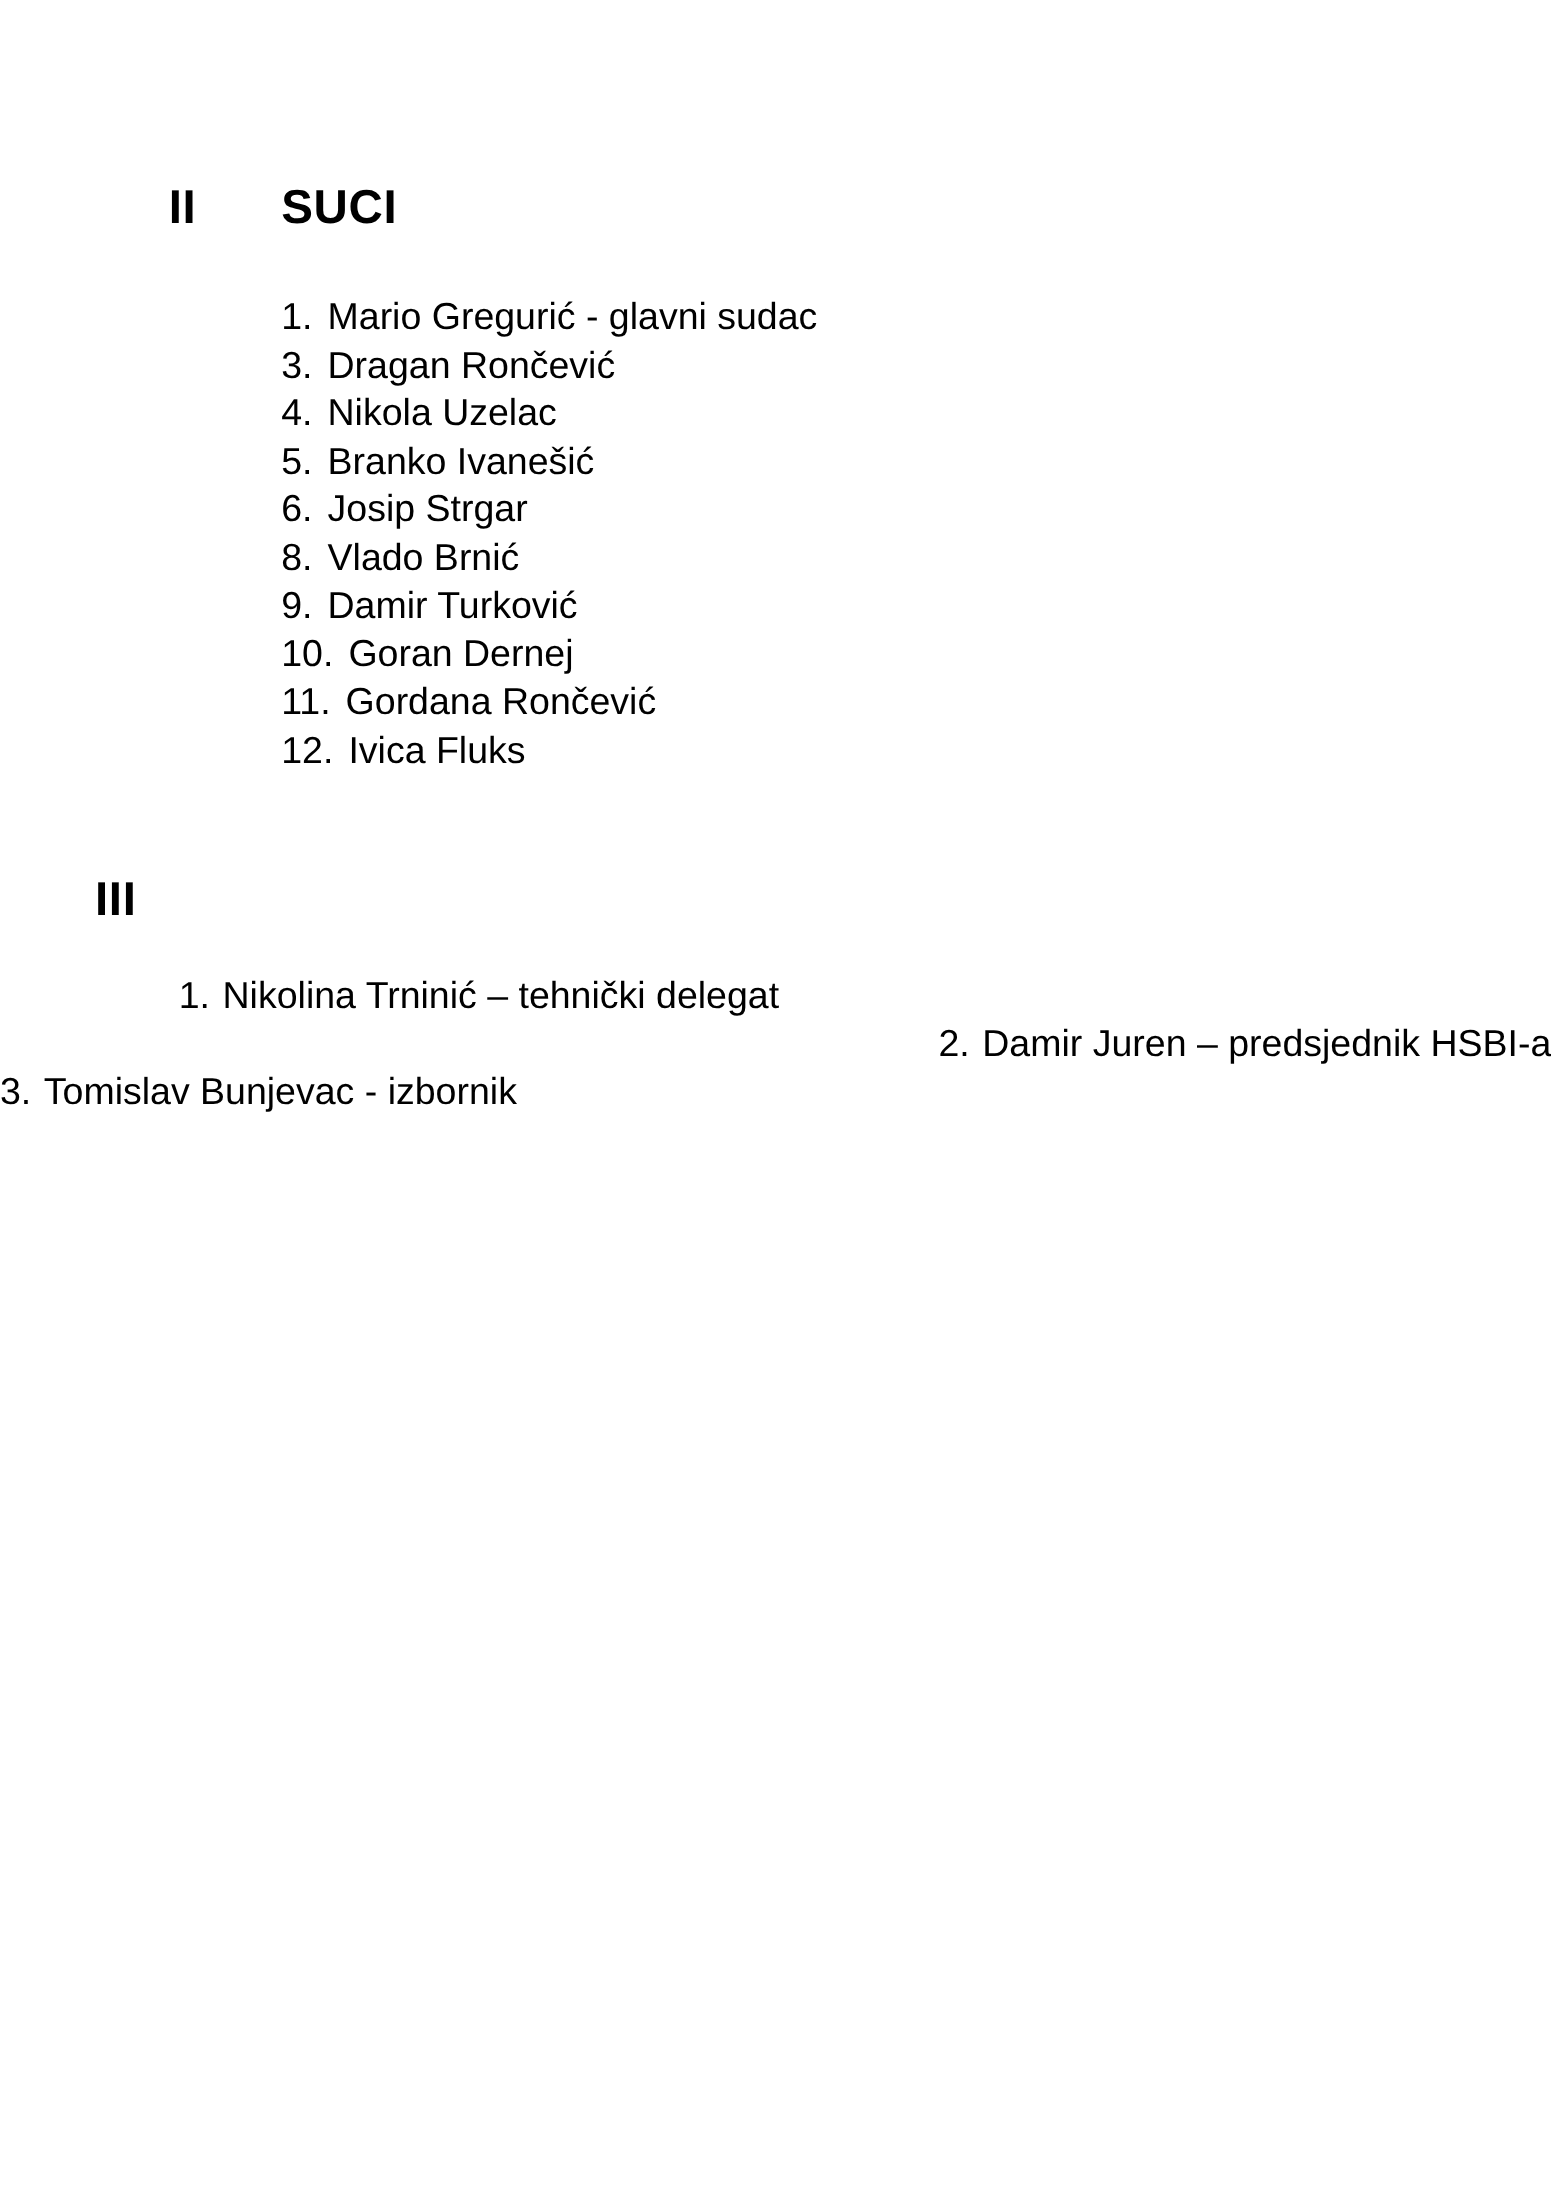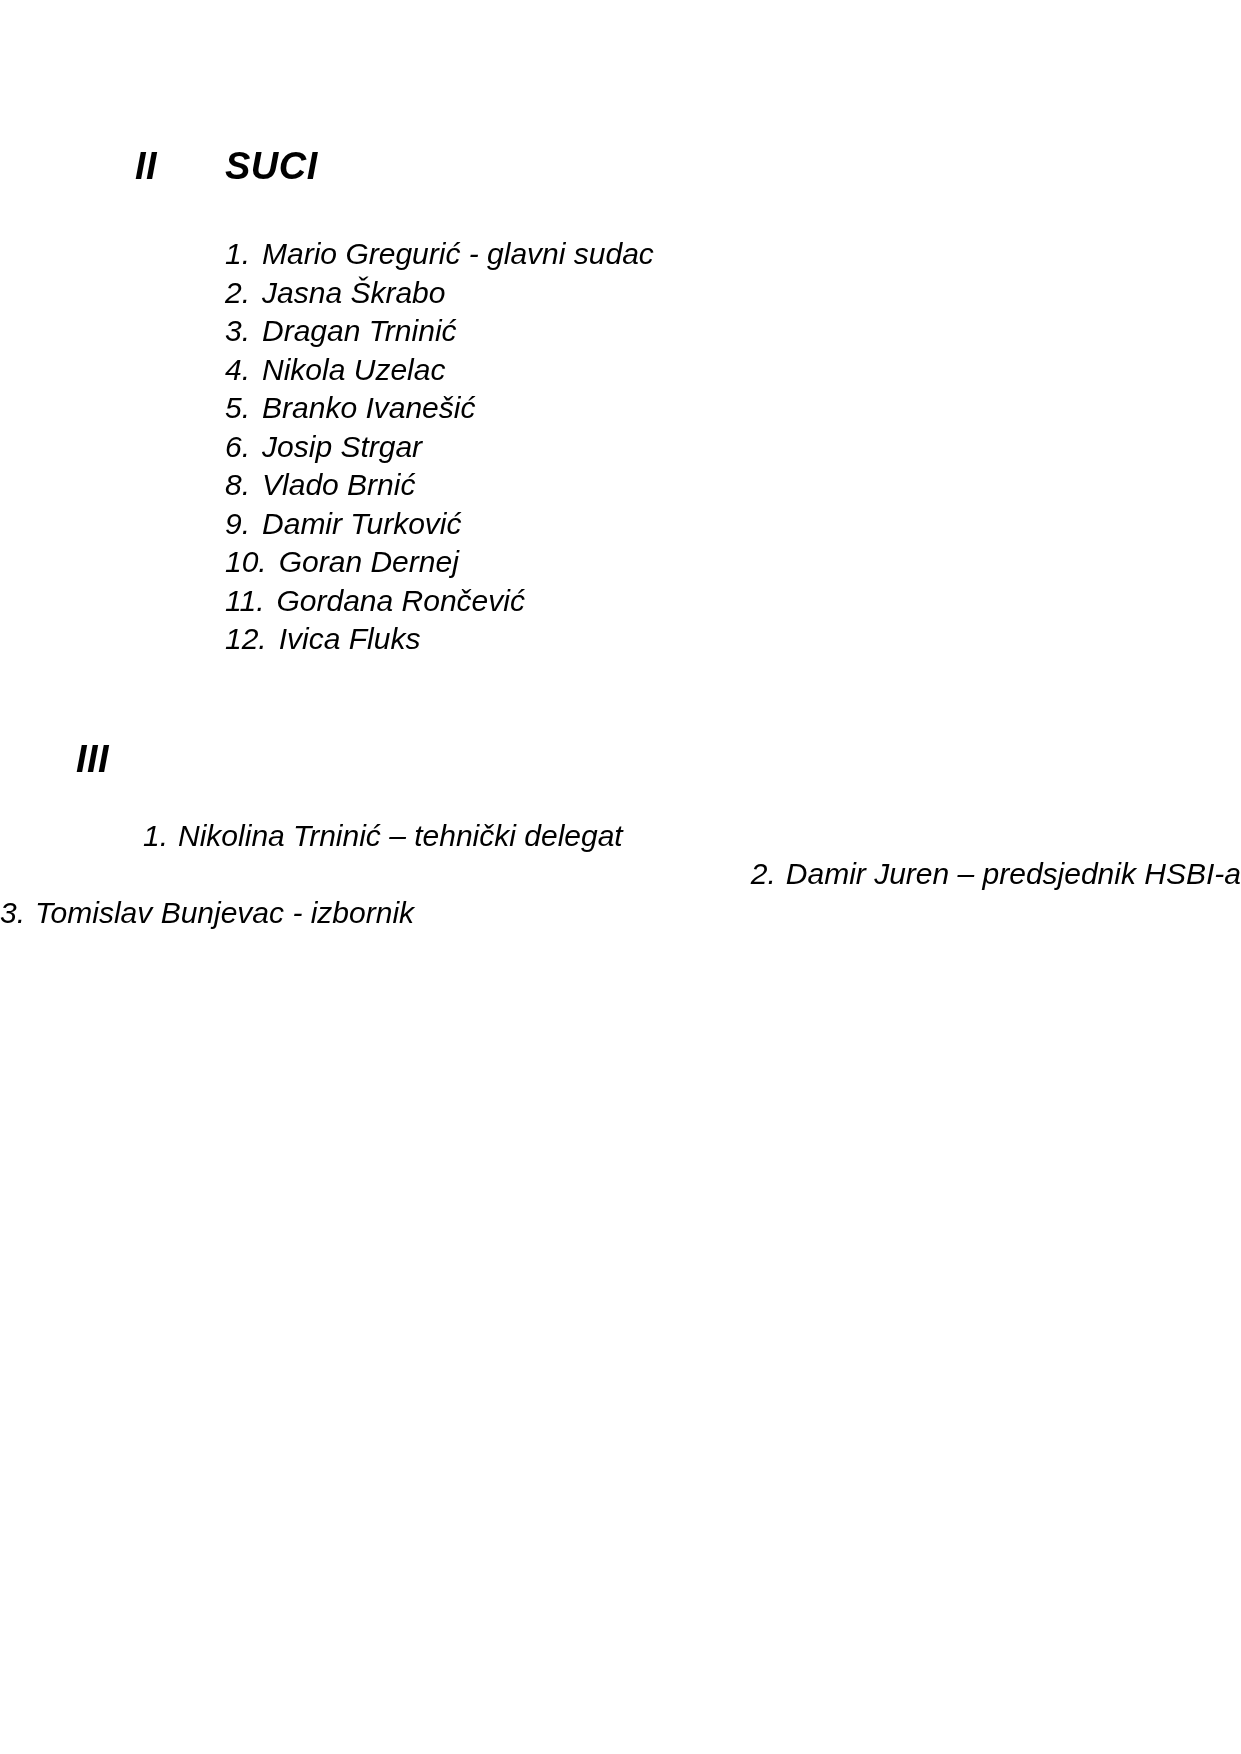--- a/index.html
+++ b/index.html
@@ -7,21 +7,20 @@
     padding: 0;
     background: #ffffff;
   }
   .page {
     position: relative;
     width: 1241px;
     height: 1754px;
     background: #ffffff;
     overflow: hidden;
     font-family: "Liberation Sans", sans-serif;
-    font-style: italic;
     color: #000000;
   }
   .heading {
     font-weight: bold;
     font-size: 38px;
     line-height: 46px;
     letter-spacing: 0.5px;
   }
   .heading-2 {
     margin: 143px 0 0 135px;
@@ -60,22 +59,21 @@
 <body>
 
 <div class="page">
 
   <div class="heading heading-2">
     <span class="numeral">II</span><span class="title">SUCI</span>
   </div>
 
   <ol class="list list-2">
     <li class="line"><span class="num">1.</span><span class="txt">Mario Gregurić - glavni sudac</span></li>
-    <li class="line"><span class="num">2.</span><span class="txt">Jasna Škrabo</span></li>
-    <li class="line"><span class="num">3.</span><span class="txt">Dragan Trninić</span></li>
+    <li class="line"><span class="num">3.</span><span class="txt">Dragan Rončević</span></li>
     <li class="line"><span class="num">4.</span><span class="txt">Nikola Uzelac</span></li>
     <li class="line"><span class="num">5.</span><span class="txt">Branko Ivanešić</span></li>
     <li class="line"><span class="num">6.</span><span class="txt">Josip Strgar</span></li>
     <li class="line"><span class="num">8.</span><span class="txt">Vlado Brnić</span></li>
     <li class="line"><span class="num">9.</span><span class="txt">Damir Turković</span></li>
     <li class="line"><span class="num">10.</span><span class="txt">Goran Dernej</span></li>
     <li class="line"><span class="num">11.</span><span class="txt">Gordana Rončević</span></li>
     <li class="line"><span class="num">12.</span><span class="txt">Ivica Fluks</span></li>
   </ol>
 

